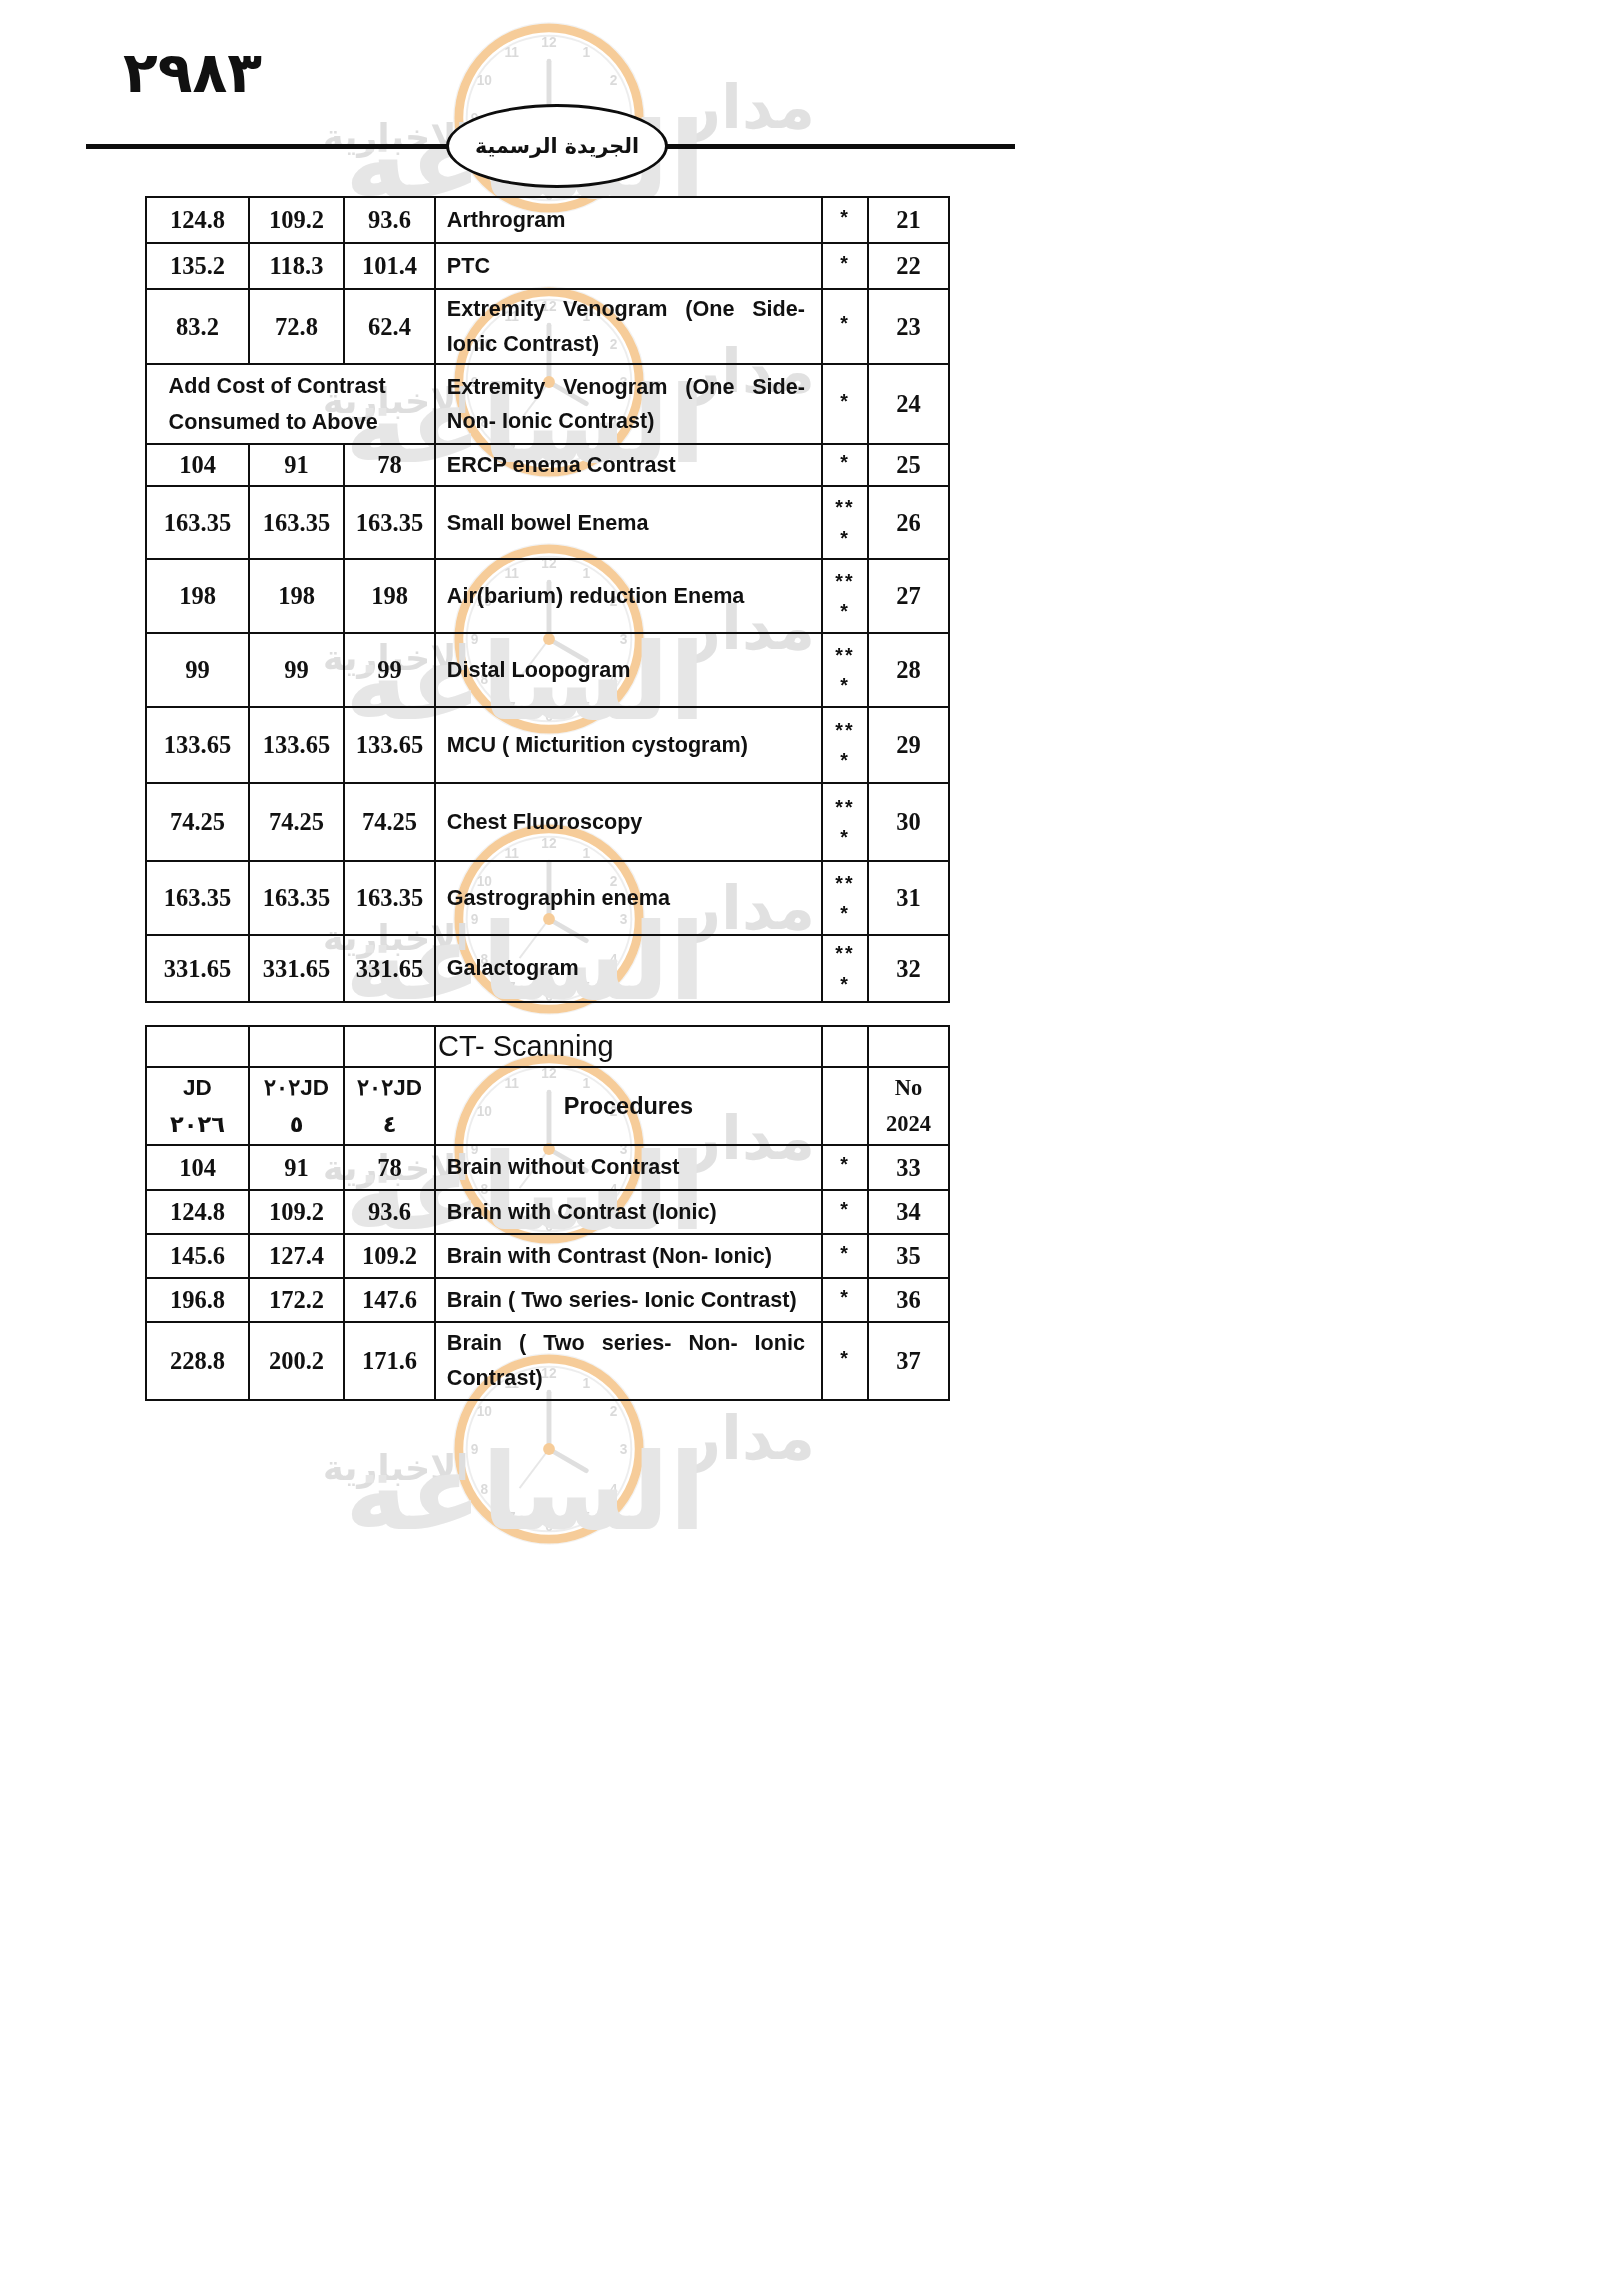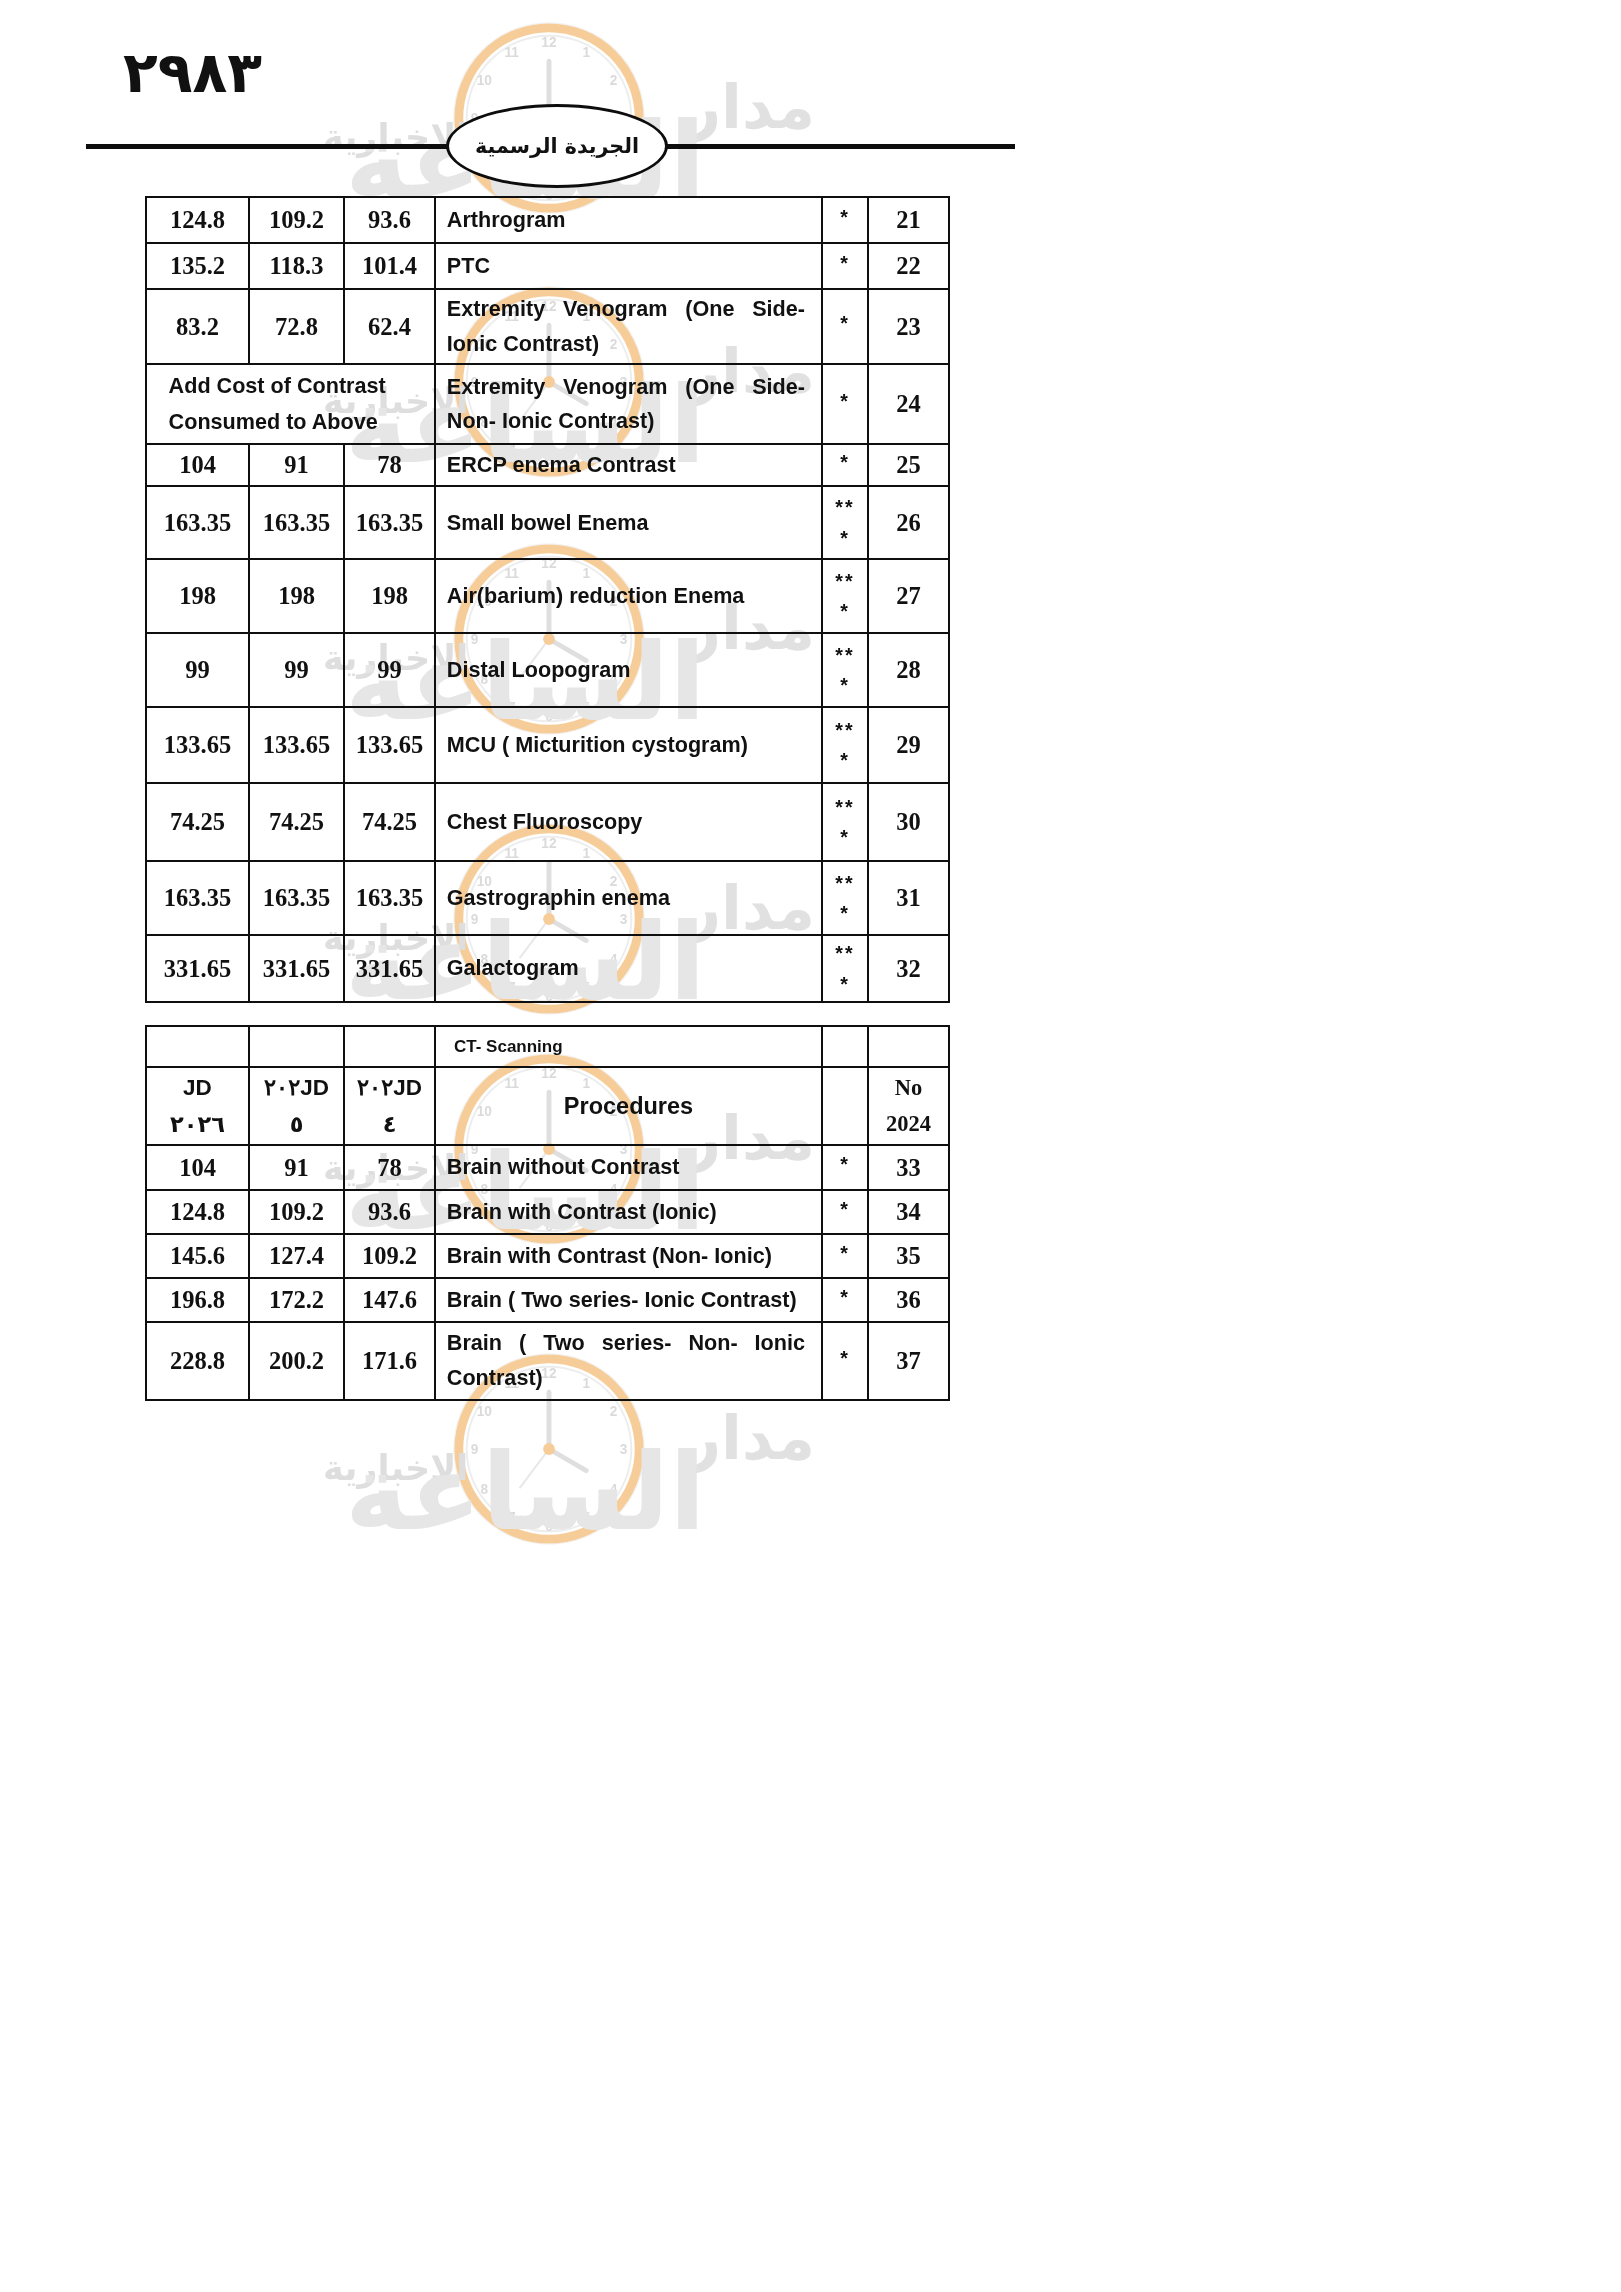--- a/index.html
+++ b/index.html
@@ -66,21 +66,21 @@
     font-weight: 700; font-size: 21.6px;
     text-align: justify; padding-left: 10.8px; padding-right: 16px;
     line-height: 1.6;
   }
   td.note {
     font-weight: 700; font-size: 21.6px; text-align: left;
     padding: 0 21.6px; line-height: 1.65;
   }
   td.mark { font-weight: 700; font-size: 19.6px; padding: 2px; }
   td.mark .mk { display: block; line-height: 1.55; letter-spacing: 2px; min-height: 5.9px; }
-  td.section { font-size: 17px; font-weight: 700; text-align: left; padding-left: 18px; }
+  td.section { font-size: 29px; font-weight: 400; text-align: left; padding-left: 2px; }
   td.hdr { font-weight: 700; font-size: 22.5px; }
   td.hdr .hdr-line { display: block; line-height: 1.6; }
   td.hdr-no { font-family: "Liberation Serif", serif; }
   td.hdr-proc { font-weight: 700; font-size: 23.5px; text-align: center; }
 </style>
 </head>
 <body>
 
 <svg width="0" height="0" style="position:absolute" aria-hidden="true">
   <defs>

